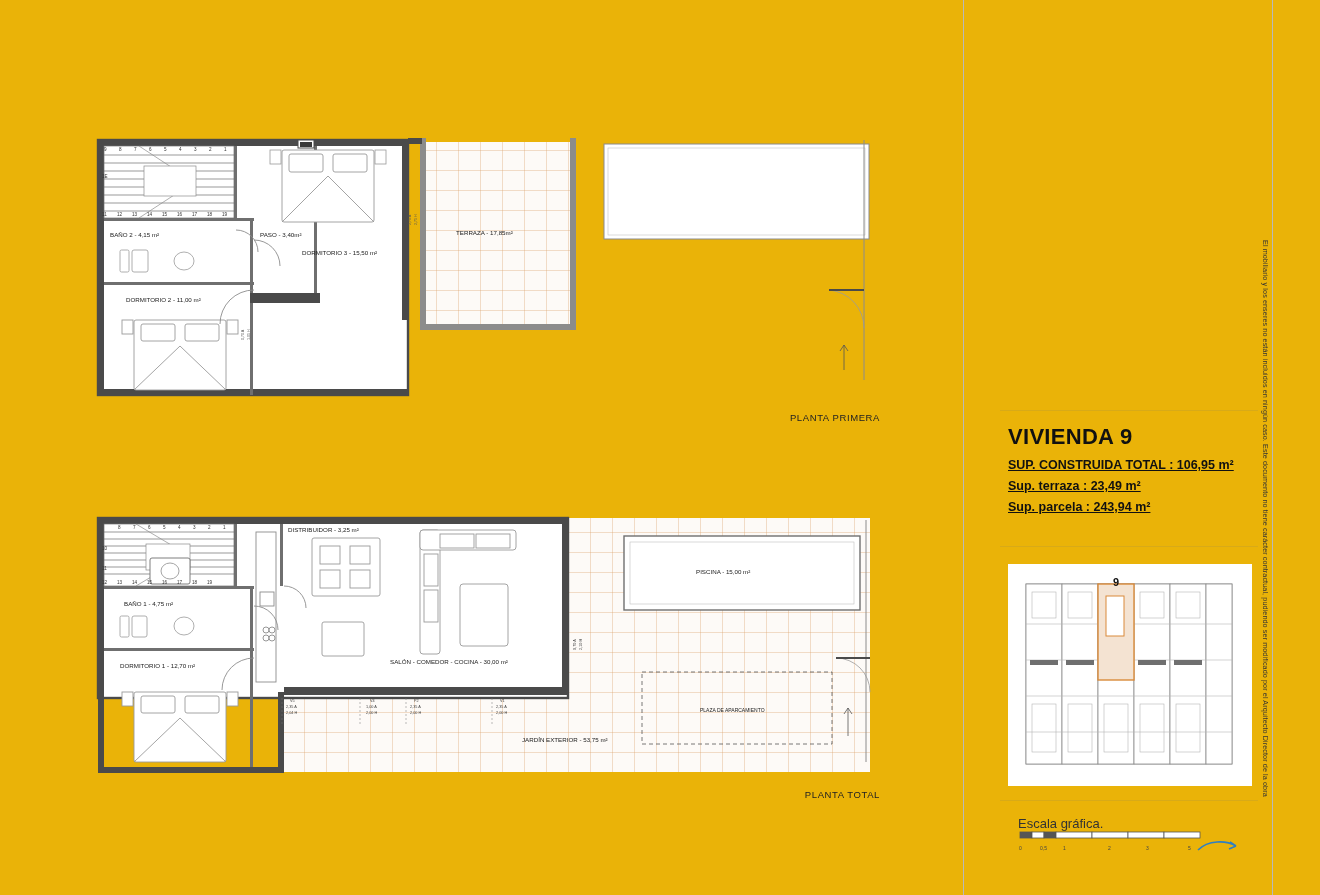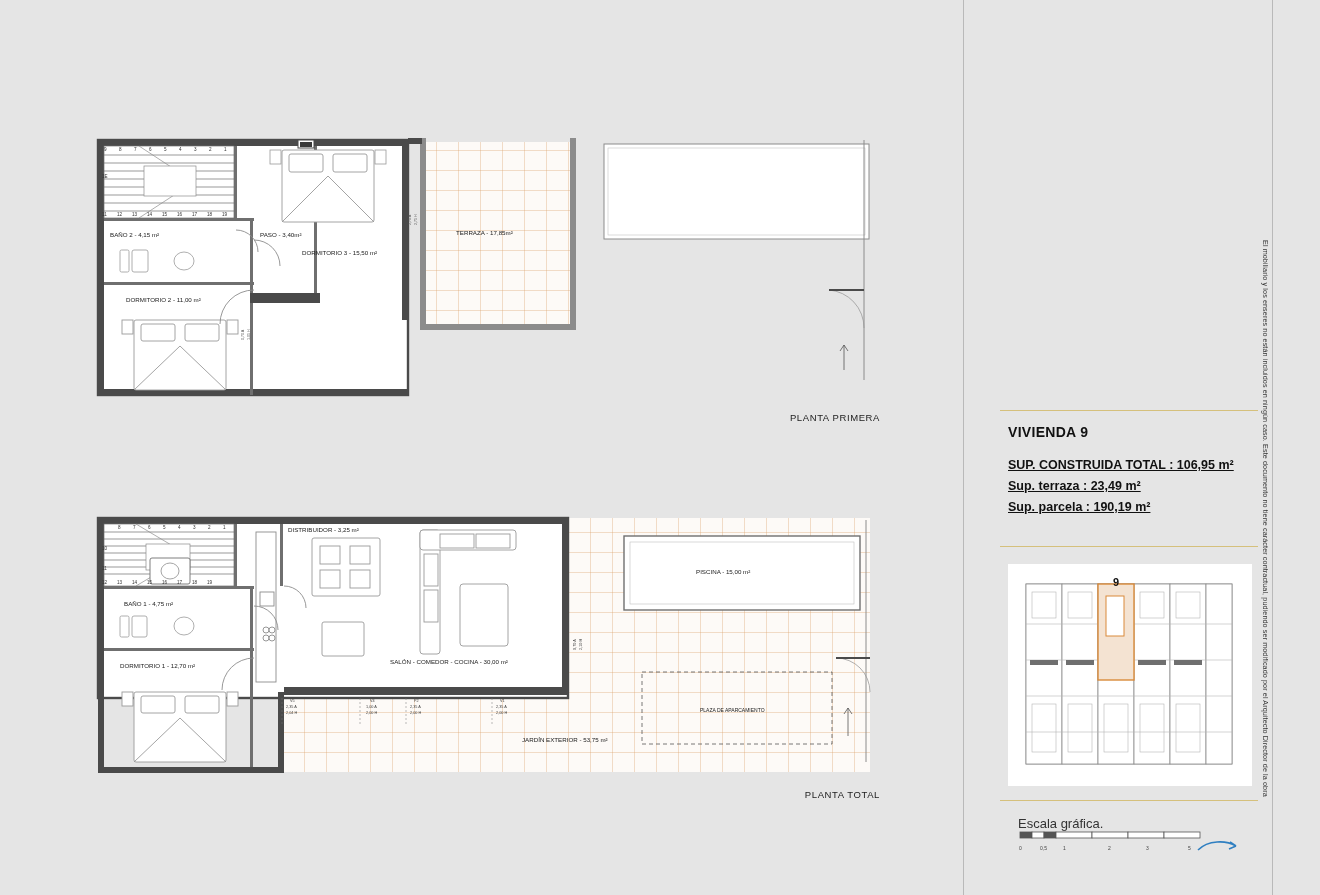--- a/index.html
+++ b/index.html
@@ -11,21 +11,21 @@
     width: 1320px;
     height: 895px;
     position: relative;
     font-family: "Liberation Sans", sans-serif;
     color: #1a1a1a;
     overflow: hidden;
   }
   .page {
     position: absolute;
     inset: 0;
-    background: #e5e5e5;
+    background: #eab308;
   }
 
   
   .v-divider {
     position: absolute;
     top: 0;
     bottom: 0;
     width: 1px;
     background: #b9b9b9;
   }
@@ -55,21 +55,21 @@
     position: absolute;
     left: 1000px;
     top: 0;
     width: 270px;
     height: 895px;
   }
   .viv-title {
     position: absolute;
     left: 8px;
     top: 424px;
-    font-size: 14px;
+    font-size: 22px;
     font-weight: bold;
     letter-spacing: .3px;
     color: #111;
   }
   .viv-line {
     position: absolute;
     left: 8px;
     font-size: 12.5px;
     font-weight: bold;
     color: #111;
@@ -407,21 +407,21 @@
         <path d="M198 186 V212 M276 186 V212 M322 186 V212 M408 186 V212"></path>
       </g>
     </svg>
   </div>
   <div class="plan-caption" style="left:700px;top:789px;width:180px;">PLANTA TOTAL</div>
 
   <div class="info-panel">
     <div class="viv-title">VIVIENDA 9</div>
     <div class="viv-line l1">SUP. CONSTRUIDA TOTAL : 106,95 m²</div>
     <div class="viv-line l2">Sup. terraza : 23,49 m²</div>
-    <div class="viv-line l3">Sup. parcela : 190,19 m²</div>
+    <div class="viv-line l3">Sup. parcela : 243,94 m²</div>
 
     <div class="key-plan">
       <svg width="244" height="222" viewBox="0 0 244 222" xmlns="http://www.w3.org/2000/svg">
 
         <g stroke="#8c8c8c" stroke-width="0.8" fill="#ffffff">
           <rect x="18" y="20" width="206" height="180"></rect>
           <rect x="18" y="20" width="36" height="180"></rect>
           <rect x="54" y="20" width="36" height="180"></rect>
           <rect x="90" y="20" width="36" height="180"></rect>
           <rect x="126" y="20" width="36" height="180"></rect>

